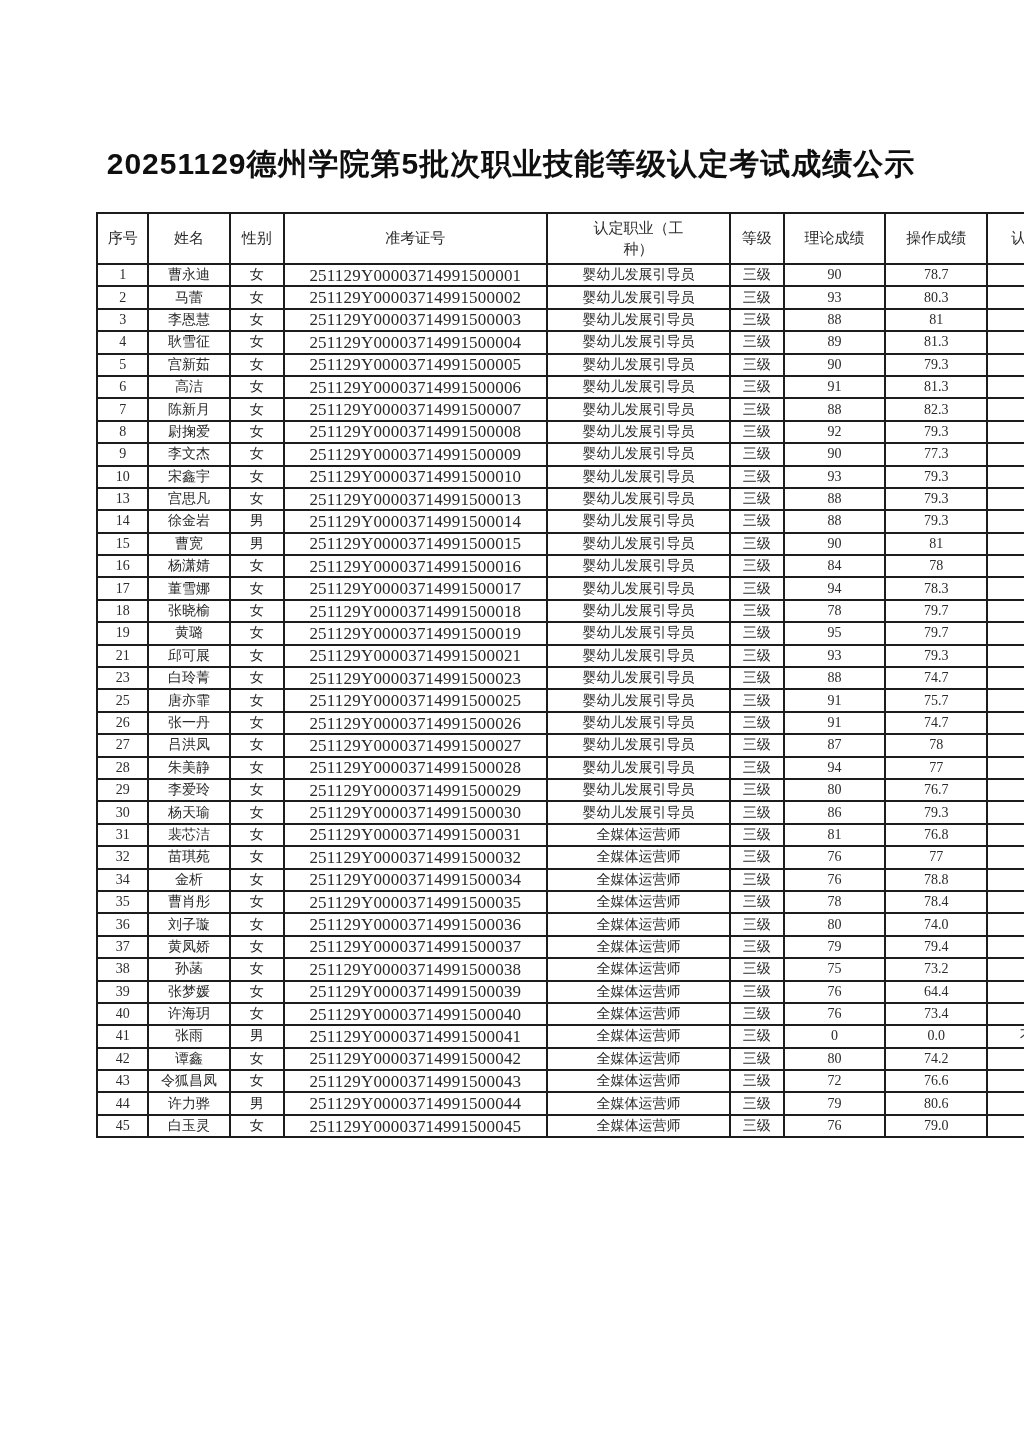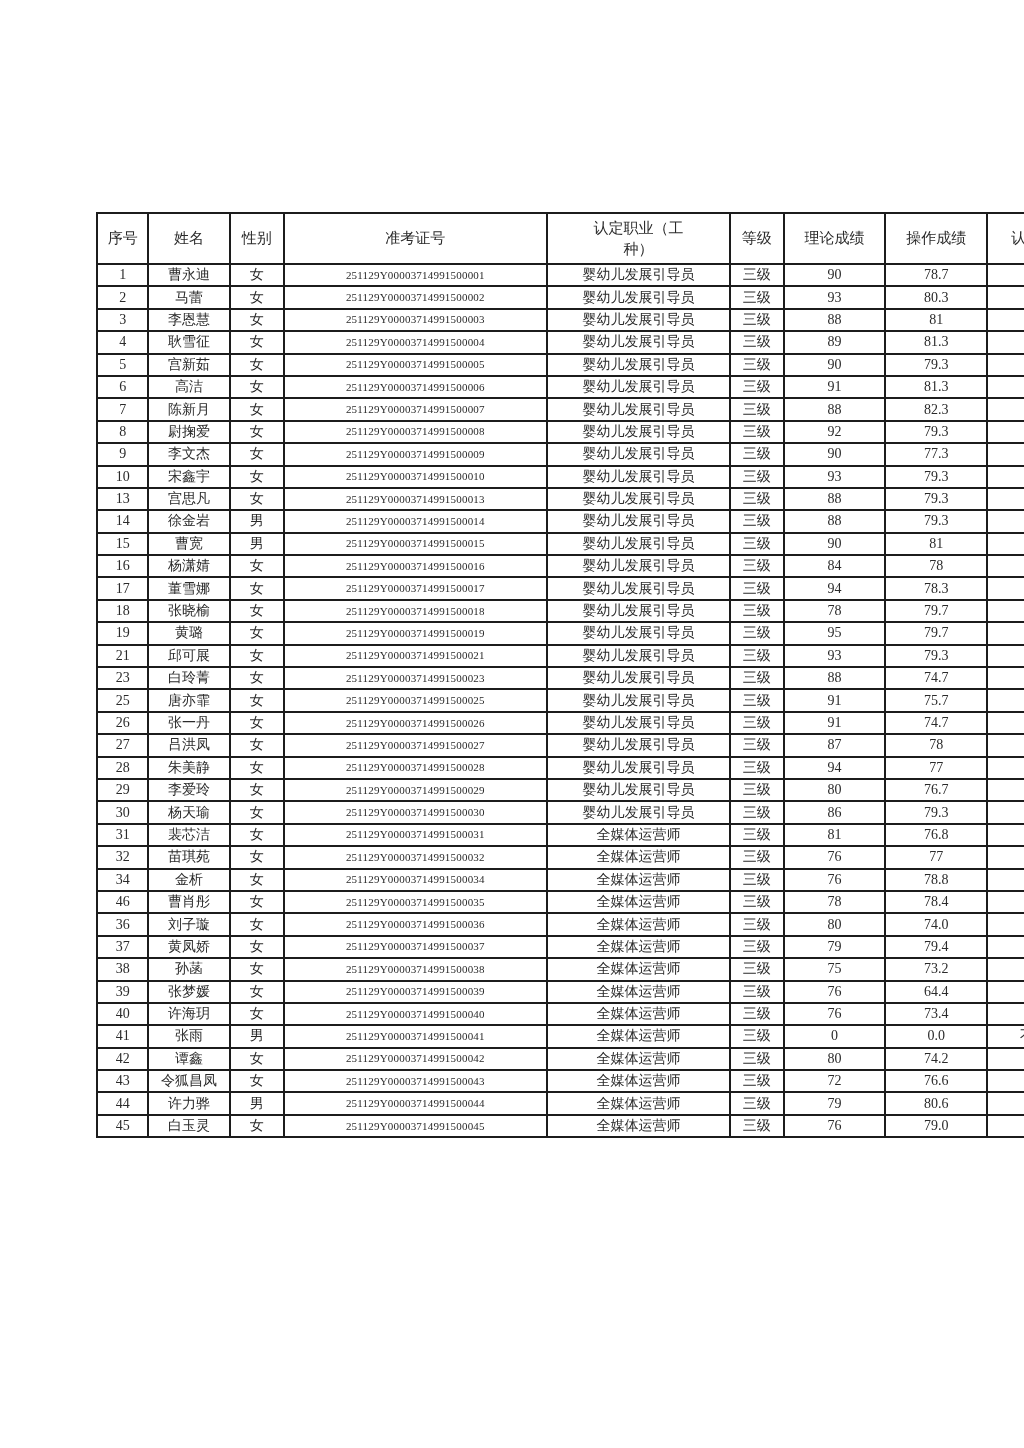--- a/index.html
+++ b/index.html
@@ -63,29 +63,30 @@
     line-height: 1.35;
     white-space: pre-line;
   }
   .results-table td {
     height: 20.4px;
     font-size: 14px;
     line-height: 1;
     white-space: nowrap;
   }
   .results-table td:nth-child(4) {
-    font-size: 11px;
+    font-size: 17px;
     letter-spacing: 0.2px;
   }
 </style>
 </head>
 <body>
 
 <div class="page">
 
+  <h1 class="doc-title">20251129德州学院第5批次职业技能等级认定考试成绩公示</h1>
 
   <table class="results-table">
     <colgroup>
       <col class="c1">
         <col class="c2">
         <col class="c3">
         <col class="c4">
       <col class="c5">
         <col class="c6">
         <col class="c7">
@@ -409,21 +410,21 @@
           <td>金析</td>
           <td>女</td>
           <td>251129Y00003714991500034</td>
           <td>全媒体运营师</td>
           <td>三级</td>
           <td>76</td>
           <td>78.8</td>
           <td>合格</td>
         </tr>
         <tr>
-          <td>46</td>
+          <td>35</td>
           <td>曹肖彤</td>
           <td>女</td>
           <td>251129Y00003714991500035</td>
           <td>全媒体运营师</td>
           <td>三级</td>
           <td>78</td>
           <td>78.4</td>
           <td>合格</td>
         </tr>
         <tr>

